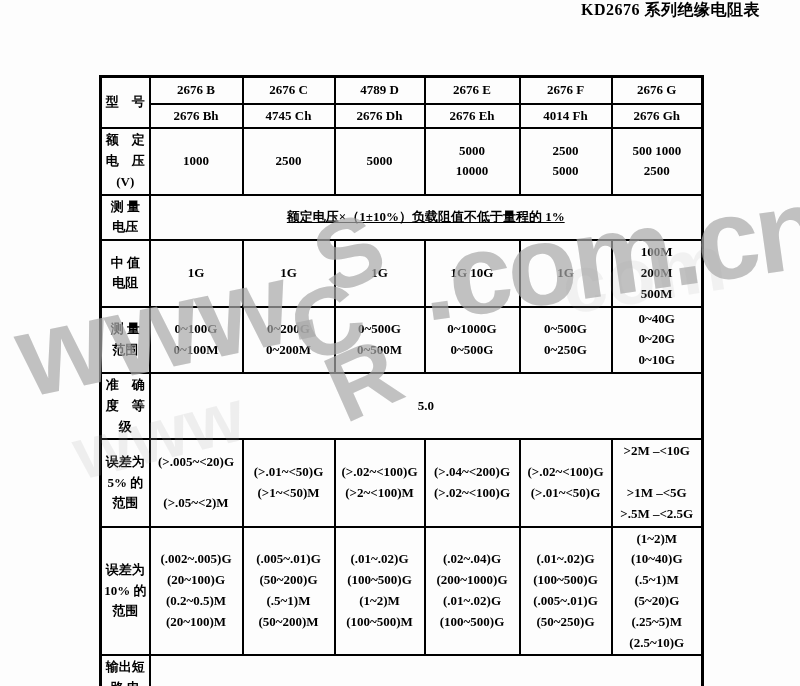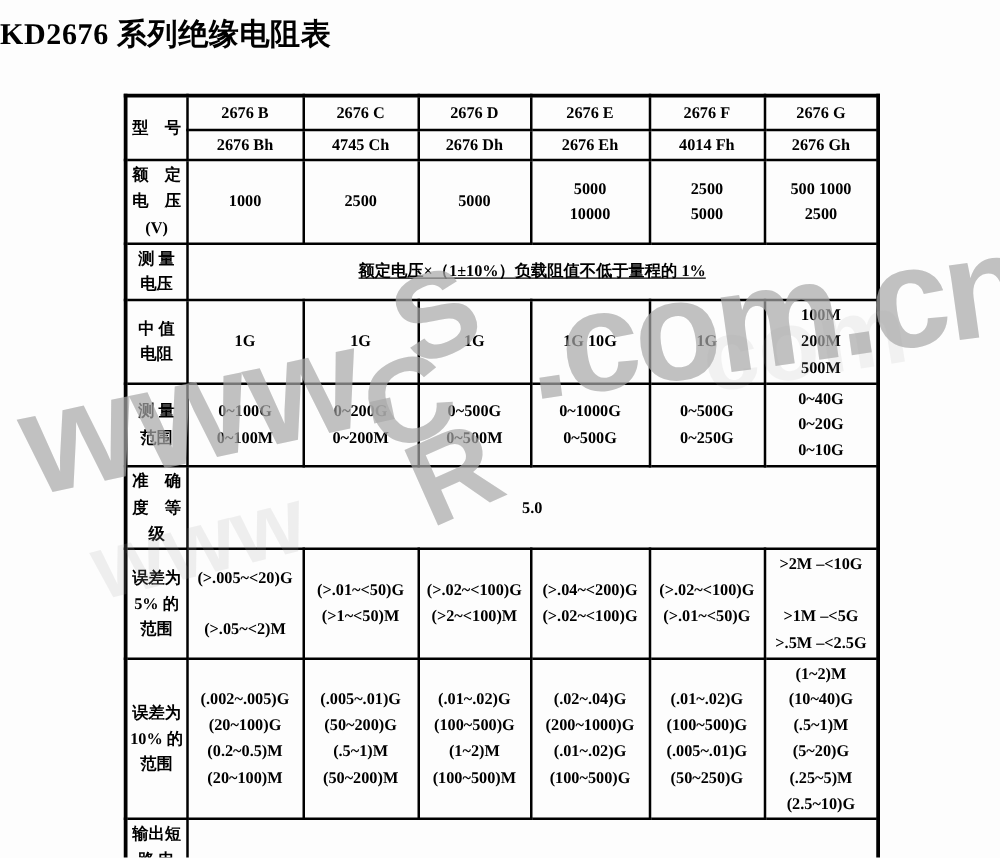--- a/index.html
+++ b/index.html
@@ -3,22 +3,22 @@
 <meta charset="utf-8">
 <style>
   html,body{margin:0;padding:0;}
   body{
     width:800px;height:686px;position:relative;overflow:hidden;
     background:#fdfdfd;
     font-family:"Liberation Serif","DejaVu Serif",serif;
     color:#000;
   }
   .page-title{
-    position:absolute;top:11px;left:0;width:760px;
-    text-align:left;font-size:24px;font-weight:bold;
+    position:absolute;top:0;left:0;width:760px;
+    text-align:right;font-size:16px;font-weight:bold;
     letter-spacing:0.5px;
   }
   table.spec{
     position:absolute;left:99px;top:75px;
     border-collapse:collapse;table-layout:fixed;
     width:602px;
     border:3px solid #000;
   }
   table.spec td{
     border:2px solid #000;
@@ -62,21 +62,21 @@
       <col style="width:95px">
       <col style="width:92px">
       <col style="width:91px">
   </colgroup>
 
   <tbody>
       <tr style="height:27px">
     <td rowspan="2" class="lbl">型　号</td>
     <td>2676 B</td>
     <td>2676 C</td>
-    <td>2676 D</td>
+    <td>4789 D</td>
     <td>2676 E</td>
     <td>2676 F</td>
     <td>2676 G</td>
   </tr>
   <tr style="height:23px">
     <td>2676 Bh</td>
     <td>4745 Ch</td>
     <td>2676 Dh</td>
     <td>2676 Eh</td>
     <td>4014 Fh</td>

